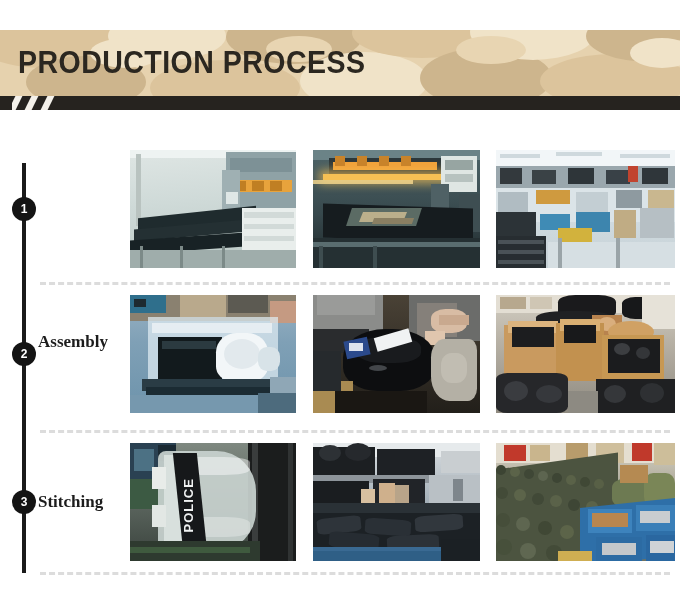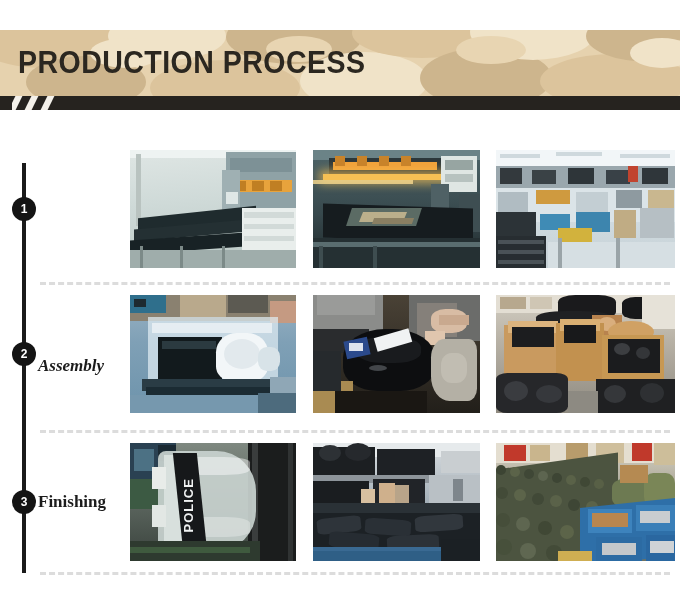--- a/index.html
+++ b/index.html
@@ -298,21 +298,21 @@
         </div>
       </div>
 
     </div>
   </div>
 
   <div class="divider d1"></div>
 
   <div class="step-row r2">
     <div class="step-marker" style="top:47px;">2</div>
-    <div class="step-label" style="top:60px;font-style:italic;">Assembly</div>
+    <div class="step-label" style="top:36px;">Assembly</div>
 
     <div class="thumbs">
 
       <div class="thumb c1">
         <div class="thumb-scene">
           <div class="sh" style="inset:0; background:linear-gradient(180deg,#9bb3c4 0%,#7fa0b6 40%,#6d93ab 100%);"></div>
           <div class="sh" style="left:0;top:0;width:166px;height:26px;background:#8a8170;"></div>
           <div class="sh" style="left:0px;top:0px;width:36px;height:18px;background:#2f6f8c;"></div>
           <div class="sh" style="left:4px;top:4px;width:12px;height:8px;background:#1d2a30;"></div>
           <div class="sh" style="left:50px;top:0px;width:46px;height:22px;background:#b9a98c;"></div>
@@ -391,21 +391,21 @@
         </div>
       </div>
 
     </div>
   </div>
 
   <div class="divider d2"></div>
 
   <div class="step-row r3">
     <div class="step-marker" style="top:47px;">3</div>
-    <div class="step-label" style="top:48px;">Finishing</div>
+    <div class="step-label" style="top:48px;">Stitching</div>
 
     <div class="thumbs">
 
       <div class="thumb c1">
         <div class="thumb-scene">
           <div class="sh" style="inset:0; background:linear-gradient(180deg,#7e8880 0%,#5c665f 50%,#39423c 100%);"></div>
           <div class="sh" style="left:0px;top:0px;width:46px;height:40px;background:#2a4152;"></div>
           <div class="sh" style="left:4px;top:6px;width:20px;height:22px;background:#4c7184;"></div>
           <div class="sh" style="left:28px;top:2px;width:18px;height:16px;background:#1b2a33;"></div>
           <div class="sh" style="left:0px;top:36px;width:38px;height:30px;background:#3c5a43;"></div>

